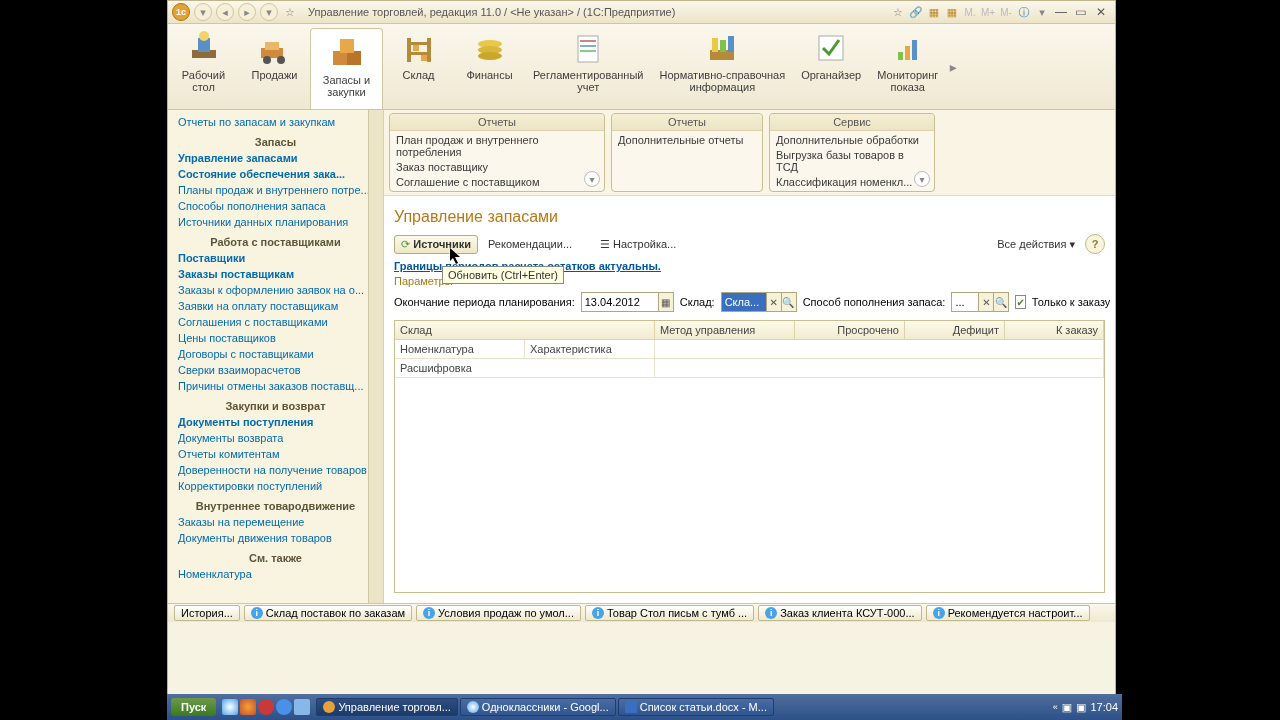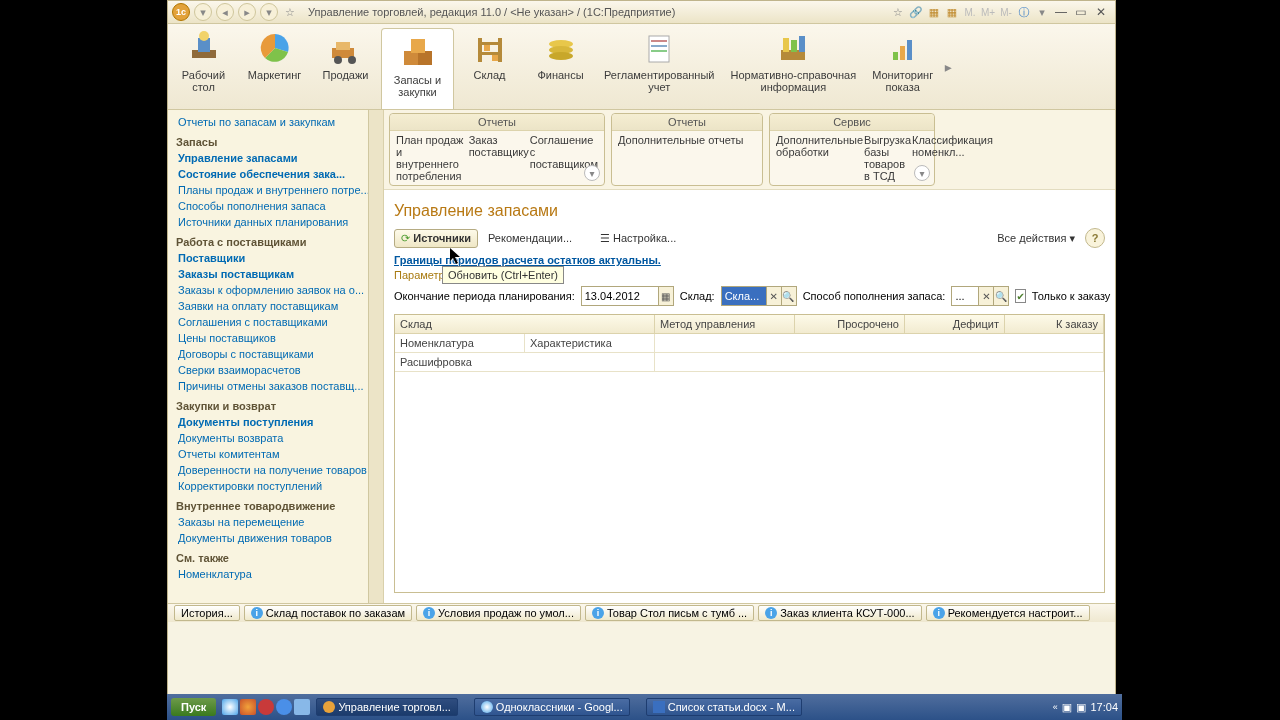--- a/index.html
+++ b/index.html
@@ -12,28 +12,28 @@
 .titlebar .rbtn{width:14px;height:14px;margin:0 2px;display:flex;align-items:center;justify-content:center;color:#888;}
 .titlebar .winbtn{width:18px;height:14px;margin:0 1px;display:flex;align-items:center;justify-content:center;color:#555;font-size:12px;}
 .ribbon{height:85px;display:flex;align-items:stretch;background:linear-gradient(#fbf7ec,#efe8d2);border-bottom:1px solid #d0c7a0;overflow:hidden;}
 .rib-item{min-width:55px;padding:6px 8px 0 8px;display:flex;flex-direction:column;align-items:center;cursor:pointer;text-align:center;font-size:11px;color:#3c3c3c;position:relative;}
 .rib-item.active{background:#fff;border:1px solid #d0c7a0;border-bottom:none;margin-top:4px;border-radius:4px 4px 0 0;}
 .rib-item .icon{width:36px;height:36px;margin-bottom:3px;display:flex;align-items:center;justify-content:center;}
 .rib-arrow{width:14px;display:flex;align-items:center;justify-content:center;color:#888;font-size:14px;}
 .subribbon{display:flex;padding:3px 5px;gap:6px;background:#f9f4e3;min-height:72px;border-bottom:1px solid #e3dcc0;}
 .subbox{border:1px solid #c9be92;border-radius:4px;background:#fbf7ec;display:flex;flex-direction:column;font-size:11px;}
 .subbox .hd{text-align:center;padding:2px 0;color:#555;background:linear-gradient(#f5eed2,#ece4c7);border-bottom:1px solid #dcd3ac;border-radius:4px 4px 0 0;}
-.subbox .lines{padding:2px 6px;display:flex;flex-direction:row;gap:1px;}
+.subbox .lines{padding:2px 6px;display:flex;flex-direction:column;gap:1px;}
 .subbox .lines span{color:#3a3a3a;padding:1px 0;}
 .drop{position:absolute;right:4px;bottom:4px;width:14px;height:14px;border:1px solid #bbb;border-radius:50%;color:#888;display:flex;align-items:center;justify-content:center;background:#fff;font-size:10px;}
 .body{display:flex;height:calc(100% - 22px - 85px - 75px - 18px);}
 .sidebar{width:215px;background:#f9f4e0;border-right:1px solid #d9d0ab;overflow:hidden;position:relative;}
 .sidebar .scrollbar{position:absolute;right:0;top:0;bottom:0;width:14px;background:#ece4c7;border-left:1px solid #d0c7a0;}
 .sidelink{display:block;padding:2px 10px;color:#006ab3;cursor:pointer;text-decoration:none;}
-.sidehdr{padding:6px 8px 2px 8px;font-weight:bold;color:#5f5336;}
+.sidehdr{padding:6px 8px 2px 8px;font-weight:bold;color:#5f5336;text-align:center;}
 .sidelink.bold{font-weight:bold;}
 .main{flex:1;background:#fff;display:flex;flex-direction:column;overflow:hidden;}
 .m-pad{margin:8px 10px 0 10px;}
 .m-title{color:#b87914;font-size:16px;padding:4px 0;}
 .toolbar{display:flex;align-items:center;gap:4px;padding:4px 0;}
 .btn{border:1px solid #b5ab82;background:linear-gradient(#fdfae9,#efe7c6);padding:2px 6px;border-radius:3px;display:flex;align-items:center;gap:3px;color:#333;cursor:pointer;position:relative;}
 .btn.flat{border:none;background:none;}
 .linkline{color:#0057a0;padding:2px 0;text-decoration:underline;font-weight:bold;}
 .params{color:#a87a10;padding:1px 0;}
 .filterrow{display:flex;align-items:center;gap:6px;padding:4px 0;flex-wrap:nowrap;white-space:nowrap;}
@@ -46,21 +46,21 @@
 .gh{border-right:1px solid #dcd3ac;border-bottom:1px solid #dcd3ac;padding:3px 5px;background:linear-gradient(#fdfae9,#f2ebd0);color:#444;font-size:11px;box-sizing:border-box;}
 .gridrow{display:flex;}
 .gc{border-right:1px solid #e8e2c8;border-bottom:1px solid #e8e2c8;padding:3px 5px;box-sizing:border-box;font-size:11px;color:#444;}
 .statusbar{height:18px;background:linear-gradient(#fbf7ec,#efe8d0);border-top:1px solid #d0c7a0;display:flex;align-items:center;padding:0 6px;font-size:11px;}
 .statusbar .tab{border:1px solid #c2b88d;background:linear-gradient(#fff,#f0e9cc);padding:1px 6px;margin-right:4px;border-radius:2px;display:flex;align-items:center;gap:3px;}
 .iicon{width:12px;height:12px;border-radius:50%;background:#4aa3e8;color:#fff;display:flex;align-items:center;justify-content:center;font-size:9px;font-weight:bold;}
 .taskbar{position:absolute;left:167px;bottom:0;width:947px;height:26px;background:linear-gradient(#506e9e,#2c5188);display:flex;align-items:center;padding:0 4px;color:#fff;font-size:11px;}
 .taskbar .start{background:linear-gradient(#6d9a4a,#3a7a1e);padding:3px 10px;border-radius:3px;margin-right:6px;font-weight:bold;}
 .taskbar .qlaunch{display:flex;gap:2px;margin-right:6px;}
 .taskbar .qlaunch div{width:16px;height:16px;border-radius:2px;}
-.taskbar .tbitem{background:linear-gradient(#4a6ca3,#2f5590);border:1px solid #1e3d70;padding:2px 6px;margin-right:16px;border-radius:2px;display:flex;align-items:center;gap:3px;max-width:150px;overflow:hidden;white-space:nowrap;}
+.taskbar .tbitem{background:linear-gradient(#4a6ca3,#2f5590);border:1px solid #1e3d70;padding:2px 6px;margin-right:2px;border-radius:2px;display:flex;align-items:center;gap:3px;max-width:150px;overflow:hidden;white-space:nowrap;}
 .taskbar .tbitem.active{background:linear-gradient(#2f4d7f,#1b3b6c);}
 .taskbar .tray{margin-left:auto;display:flex;align-items:center;gap:4px;}
 .cursor{position:absolute;left:449px;top:247px;width:14px;height:18px;pointer-events:none;z-index:50;}
 .cursor svg{width:14px;height:18px;filter:drop-shadow(0 0 1px #fff);}
 .tooltip{position:absolute;left:442px;top:266px;background:#ffffe1;border:1px solid #888;padding:2px 5px;font-size:11px;color:#333;z-index:49;}
 .spacer{flex:1;}
 .helpbtn{width:18px;height:18px;border:1px solid #c2b88d;border-radius:50%;background:#f9f3db;color:#8a7a35;display:flex;align-items:center;justify-content:center;font-weight:bold;}
 </style>
 </head>
 <body>
@@ -97,31 +97,20 @@
               <rect x="12" y="8" width="12" height="14" fill="#5a8fc8"></rect>
               <circle cx="18" cy="6" r="5" fill="#f2d36a"></circle>
             </svg>
           </div>
           <span>Рабочий</span>
           <span>стол</span>
         </div>
   <div class="rib-item">
           <div class="icon">
             <svg width="36" height="36">
-              <circle cx="18" cy="18" r="14" fill="#eee"></circle>
-              <path d="M18 4 A14 14 0 0 1 31 22 L18 18 Z" fill="#4aa3e8"></path>
-              <path d="M31 22 A14 14 0 0 1 8 28 L18 18 Z" fill="#7fc24a"></path>
-              <path d="M8 28 A14 14 0 0 1 18 4 L18 18 Z" fill="#e89a3a"></path>
-            </svg>
-          </div>
-          <span>Маркетинг</span>
-        </div>
-  <div class="rib-item">
-          <div class="icon">
-            <svg width="36" height="36">
               <rect x="4" y="18" width="22" height="10" fill="#cf8a3a"></rect>
               <rect x="8" y="12" width="14" height="8" fill="#e8b86a"></rect>
               <circle cx="10" cy="30" r="4" fill="#555"></circle>
               <circle cx="24" cy="30" r="4" fill="#555"></circle>
             </svg>
           </div>
           <span>Продажи</span>
         </div>
   <div class="rib-item active">
           <div class="icon">
@@ -173,20 +162,29 @@
           <div class="icon">
             <svg width="36" height="36">
               <rect x="6" y="20" width="24" height="10" fill="#b58a3a"></rect>
               <rect x="8" y="8" width="6" height="14" fill="#e8c74a"></rect>
               <rect x="16" y="10" width="6" height="12" fill="#7fc24a"></rect>
               <rect x="24" y="6" width="6" height="16" fill="#5a8fc8"></rect>
             </svg>
           </div>
           <span>Нормативно-справочная</span>
           <span>информация</span>
+        </div>
+  <div class="rib-item">
+          <div class="icon">
+            <svg width="36" height="36">
+              <rect x="6" y="6" width="24" height="24" fill="#fff" stroke="#aaa"></rect>
+              <path d="M10 18 L16 24 L26 10" stroke="#4a9a2f" stroke-width="3" fill="none"></path>
+            </svg>
+          </div>
+          <span>Органайзер</span>
         </div>
   <div class="rib-item">
           <div class="icon">
             <svg width="36" height="36">
               <rect x="8" y="22" width="5" height="8" fill="#7fc24a"></rect>
               <rect x="15" y="16" width="5" height="14" fill="#e8a84a"></rect>
               <rect x="22" y="10" width="5" height="20" fill="#5a8fc8"></rect>
             </svg>
           </div>
           <span>Мониторинг</span>

